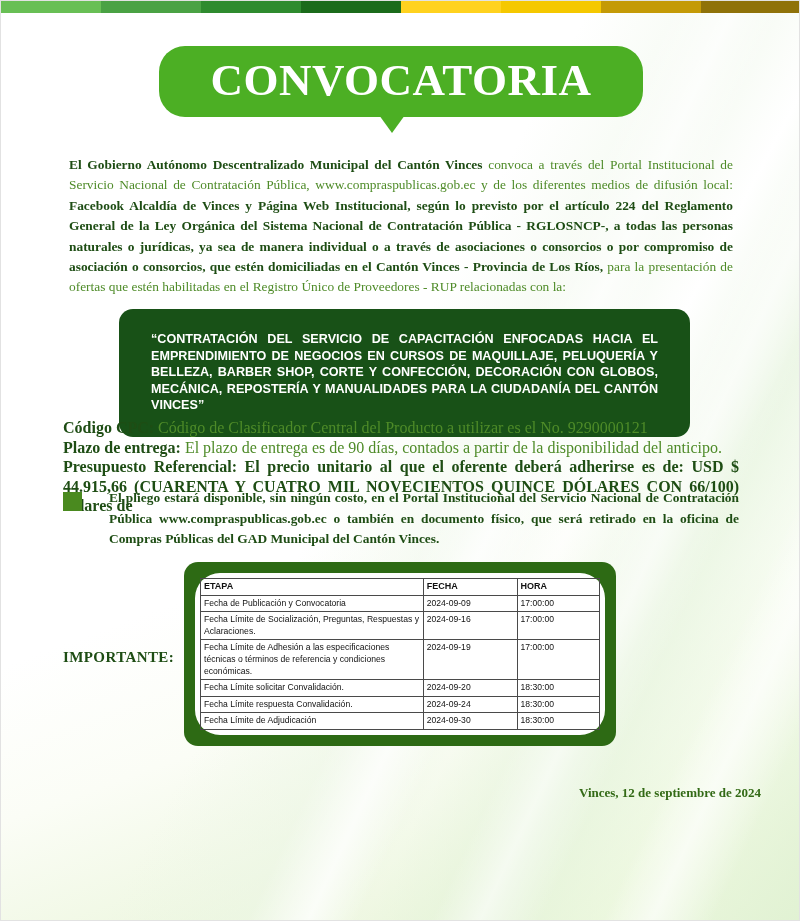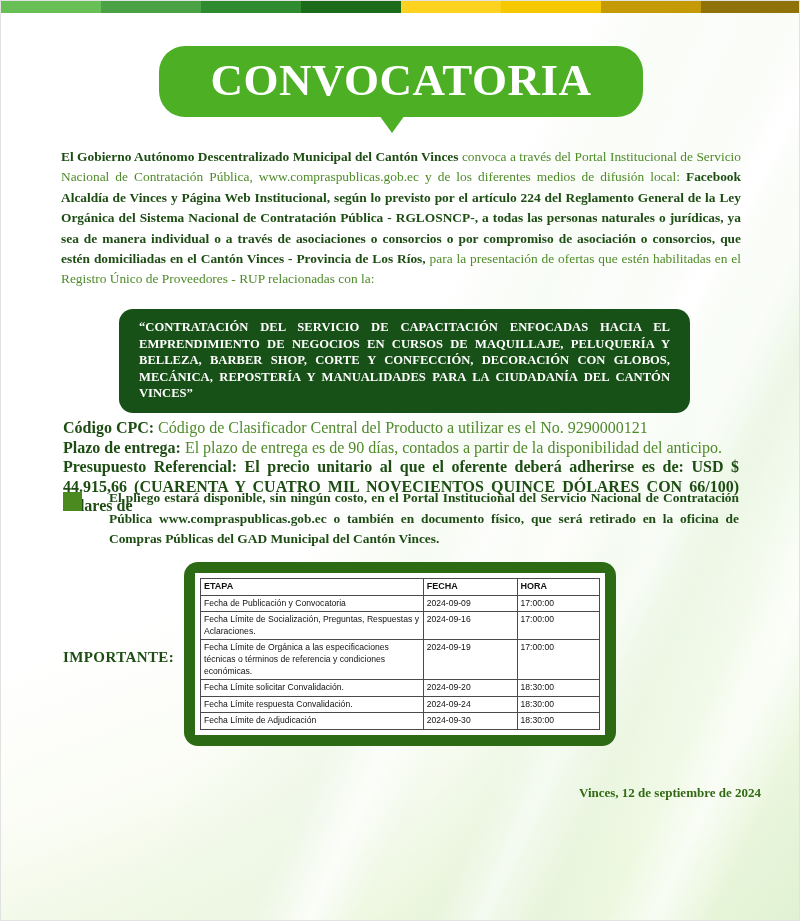--- a/index.html
+++ b/index.html
@@ -100,45 +100,45 @@
     top: 146px;
     left: 60px;
     width: 680px;
     z-index: 4;
   }
   .para {
     font-size: 13.4px;
     line-height: 20.4px;
     text-align: justify;
     color: #3f7720;
-    margin: 0;
+    margin: 8px;
   }
   .para b, .bold { font-weight: bold; color: #1e4d14; }
   .green-light { color: #4e8b28; }
 
   
   #titlebox {
     position: absolute;
     top: 308px;
     left: 118px;
     width: 571px;
     background: #185117;
     border-radius: 14px;
     padding: 10px 20px 11px 20px;
     box-sizing: border-box;
     z-index: 4;
   }
   #titlebox .boxtext {
-    font-family: Liberation Serif, serif;
+    font-family: Liberation Sans, sans-serif;
     color: #ffffff;
     font-weight: bold;
     font-size: 12.6px;
     line-height: 16.6px;
     text-align: justify;
-    margin: 0;
+    margin: 12px;
   }
 
   
   #details {
     position: absolute;
     top: 417px;
     left: 62px;
     width: 676px;
     z-index: 4;
   }
@@ -196,20 +196,21 @@
     width: 432px;
     background: #2d6a14;
     border-radius: 14px;
     padding: 11px 11px 11px 11px;
     box-sizing: border-box;
     z-index: 4;
   }
   #table-inner {
     background: #ffffff;
     padding: 5px 5px 5px 5px;
+    border-radius: 25px;
   }
   table.sched {
     border-collapse: collapse;
     width: 100%;
     font-family: "Liberation Sans", sans-serif;
     font-size: 8.6px;
     color: #111111;
     table-layout: fixed;
   }
   table.sched td, table.sched th {
@@ -351,21 +352,21 @@
               <td class="col-etapa">Fecha de Publicación y Convocatoria</td>
               <td class="col-fecha">2024-09-09</td>
               <td class="col-hora">17:00:00</td>
             </tr>
             <tr>
               <td class="col-etapa">Fecha Límite de Socialización, Preguntas, Respuestas y Aclaraciones.</td>
               <td class="col-fecha">2024-09-16</td>
               <td class="col-hora">17:00:00</td>
             </tr>
             <tr>
-              <td class="col-etapa">Fecha Límite de Orgánica a las especificaciones técnicas o términos de referencia y condiciones económicas.</td>
+              <td class="col-etapa">Fecha Límite de Adhesión a las especificaciones técnicas o términos de referencia y condiciones económicas.</td>
               <td class="col-fecha">2024-09-19</td>
               <td class="col-hora">17:00:00</td>
             </tr>
             <tr>
               <td class="col-etapa">Fecha Límite solicitar Convalidación.</td>
               <td class="col-fecha">2024-09-20</td>
               <td class="col-hora">18:30:00</td>
             </tr>
             <tr>
               <td class="col-etapa">Fecha Límite respuesta Convalidación.</td>

